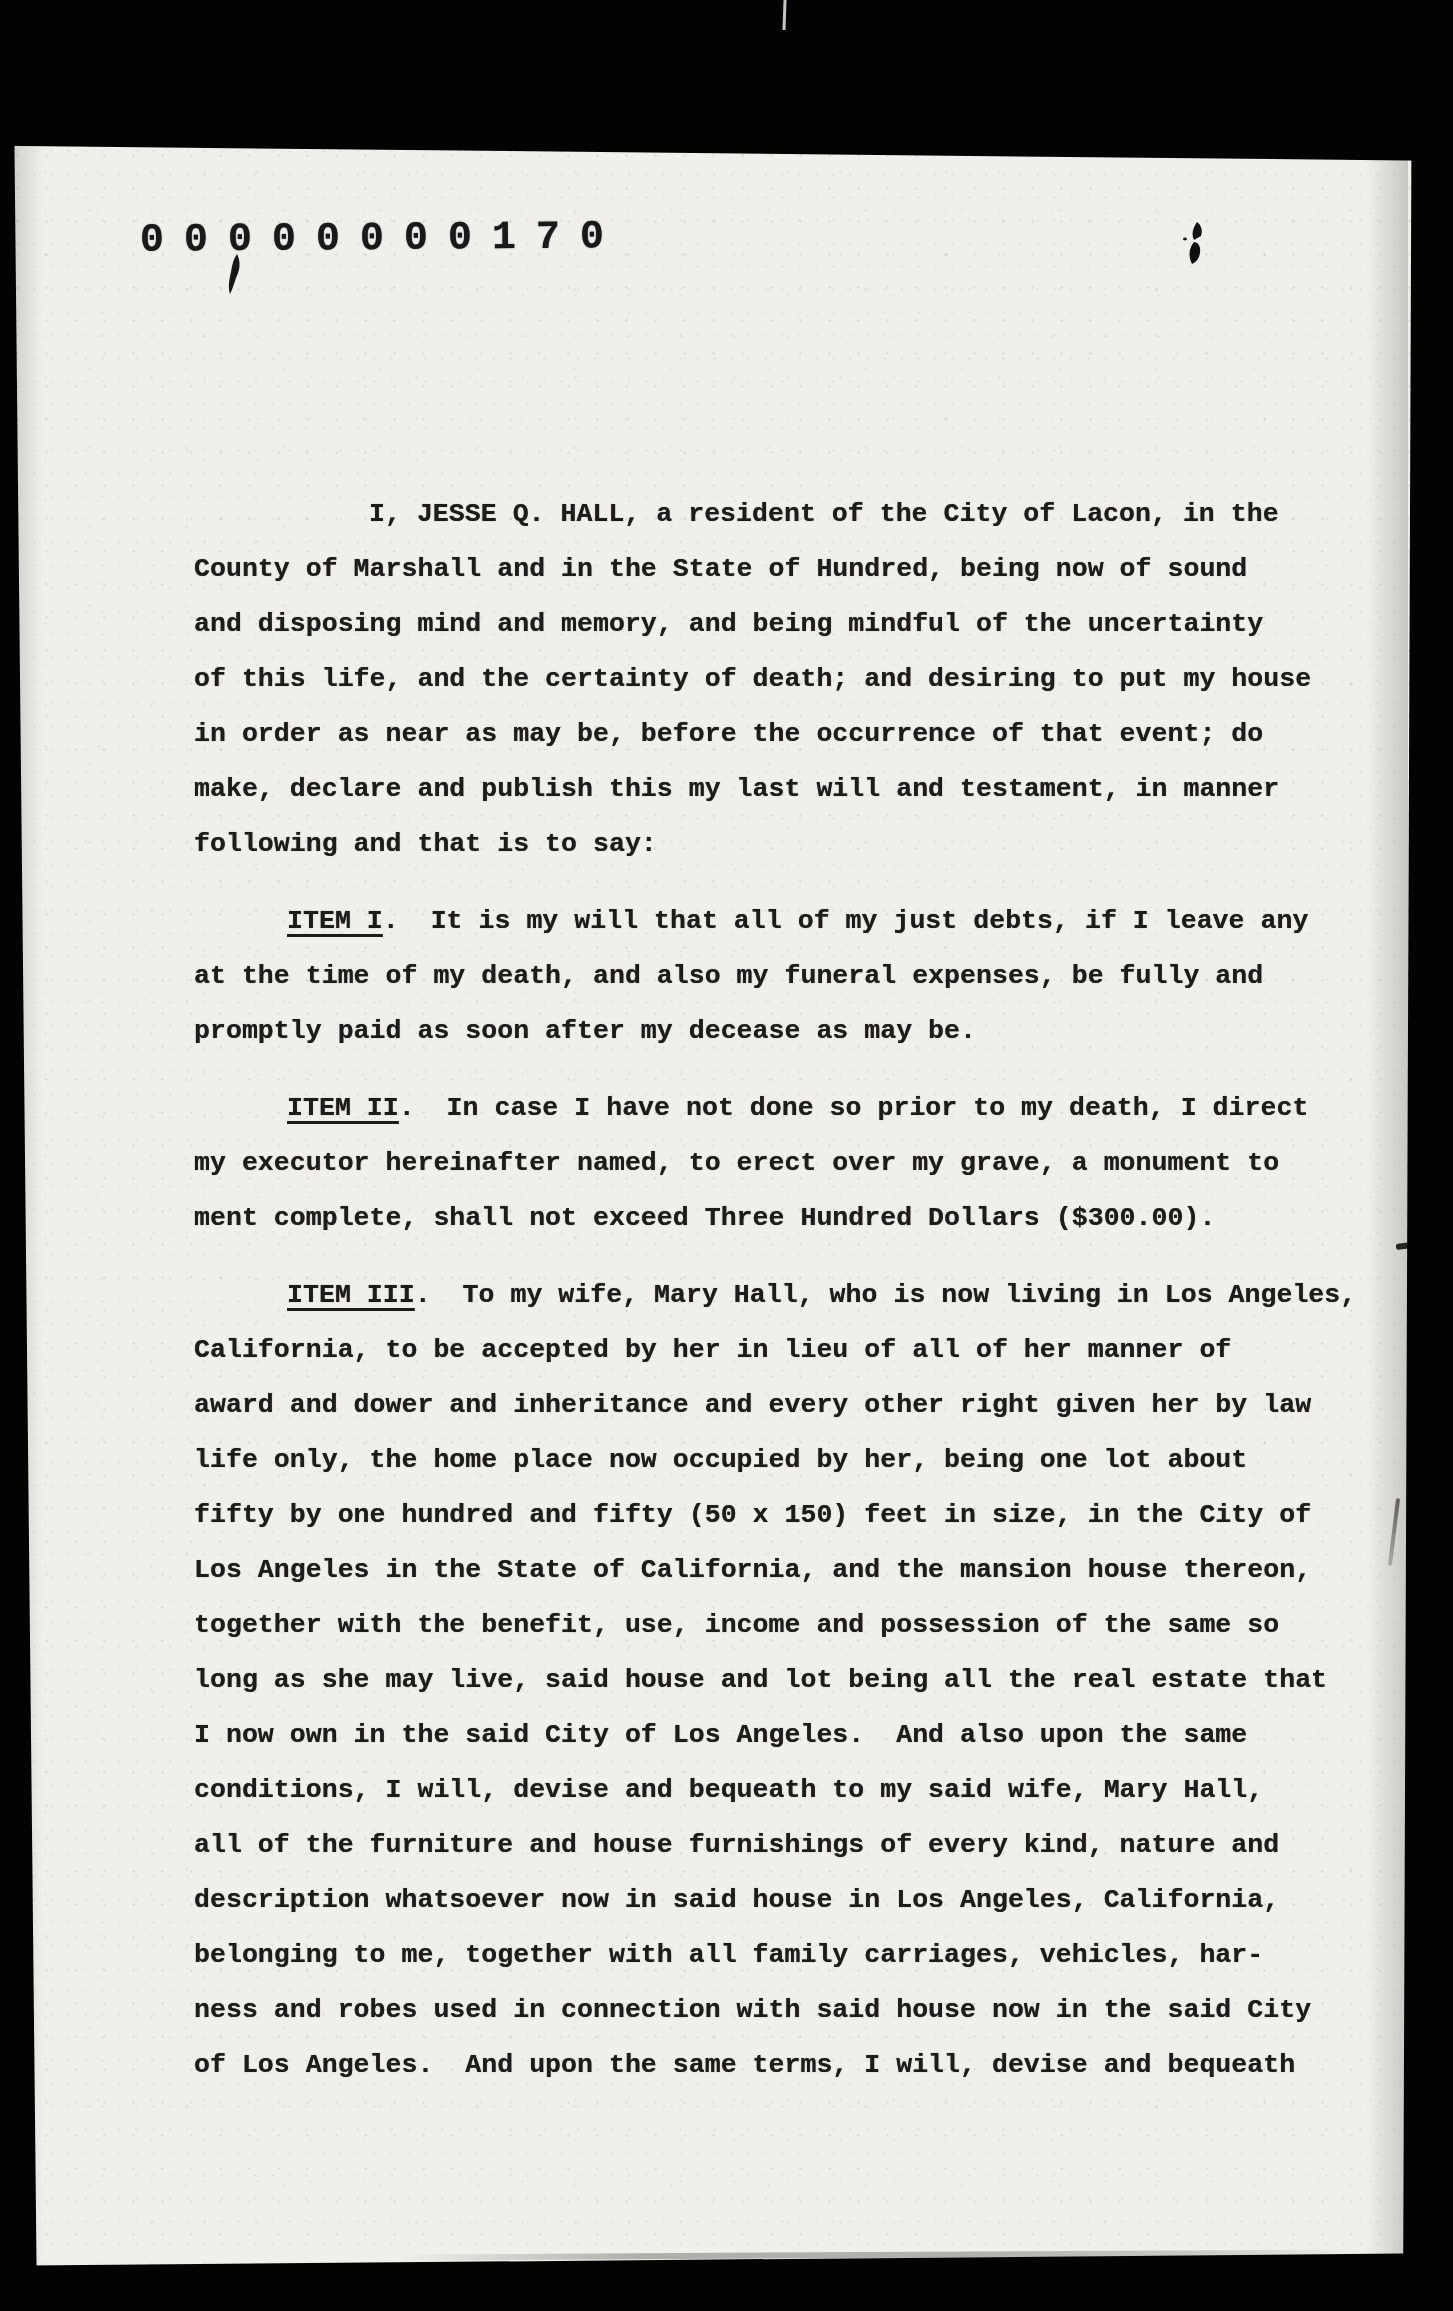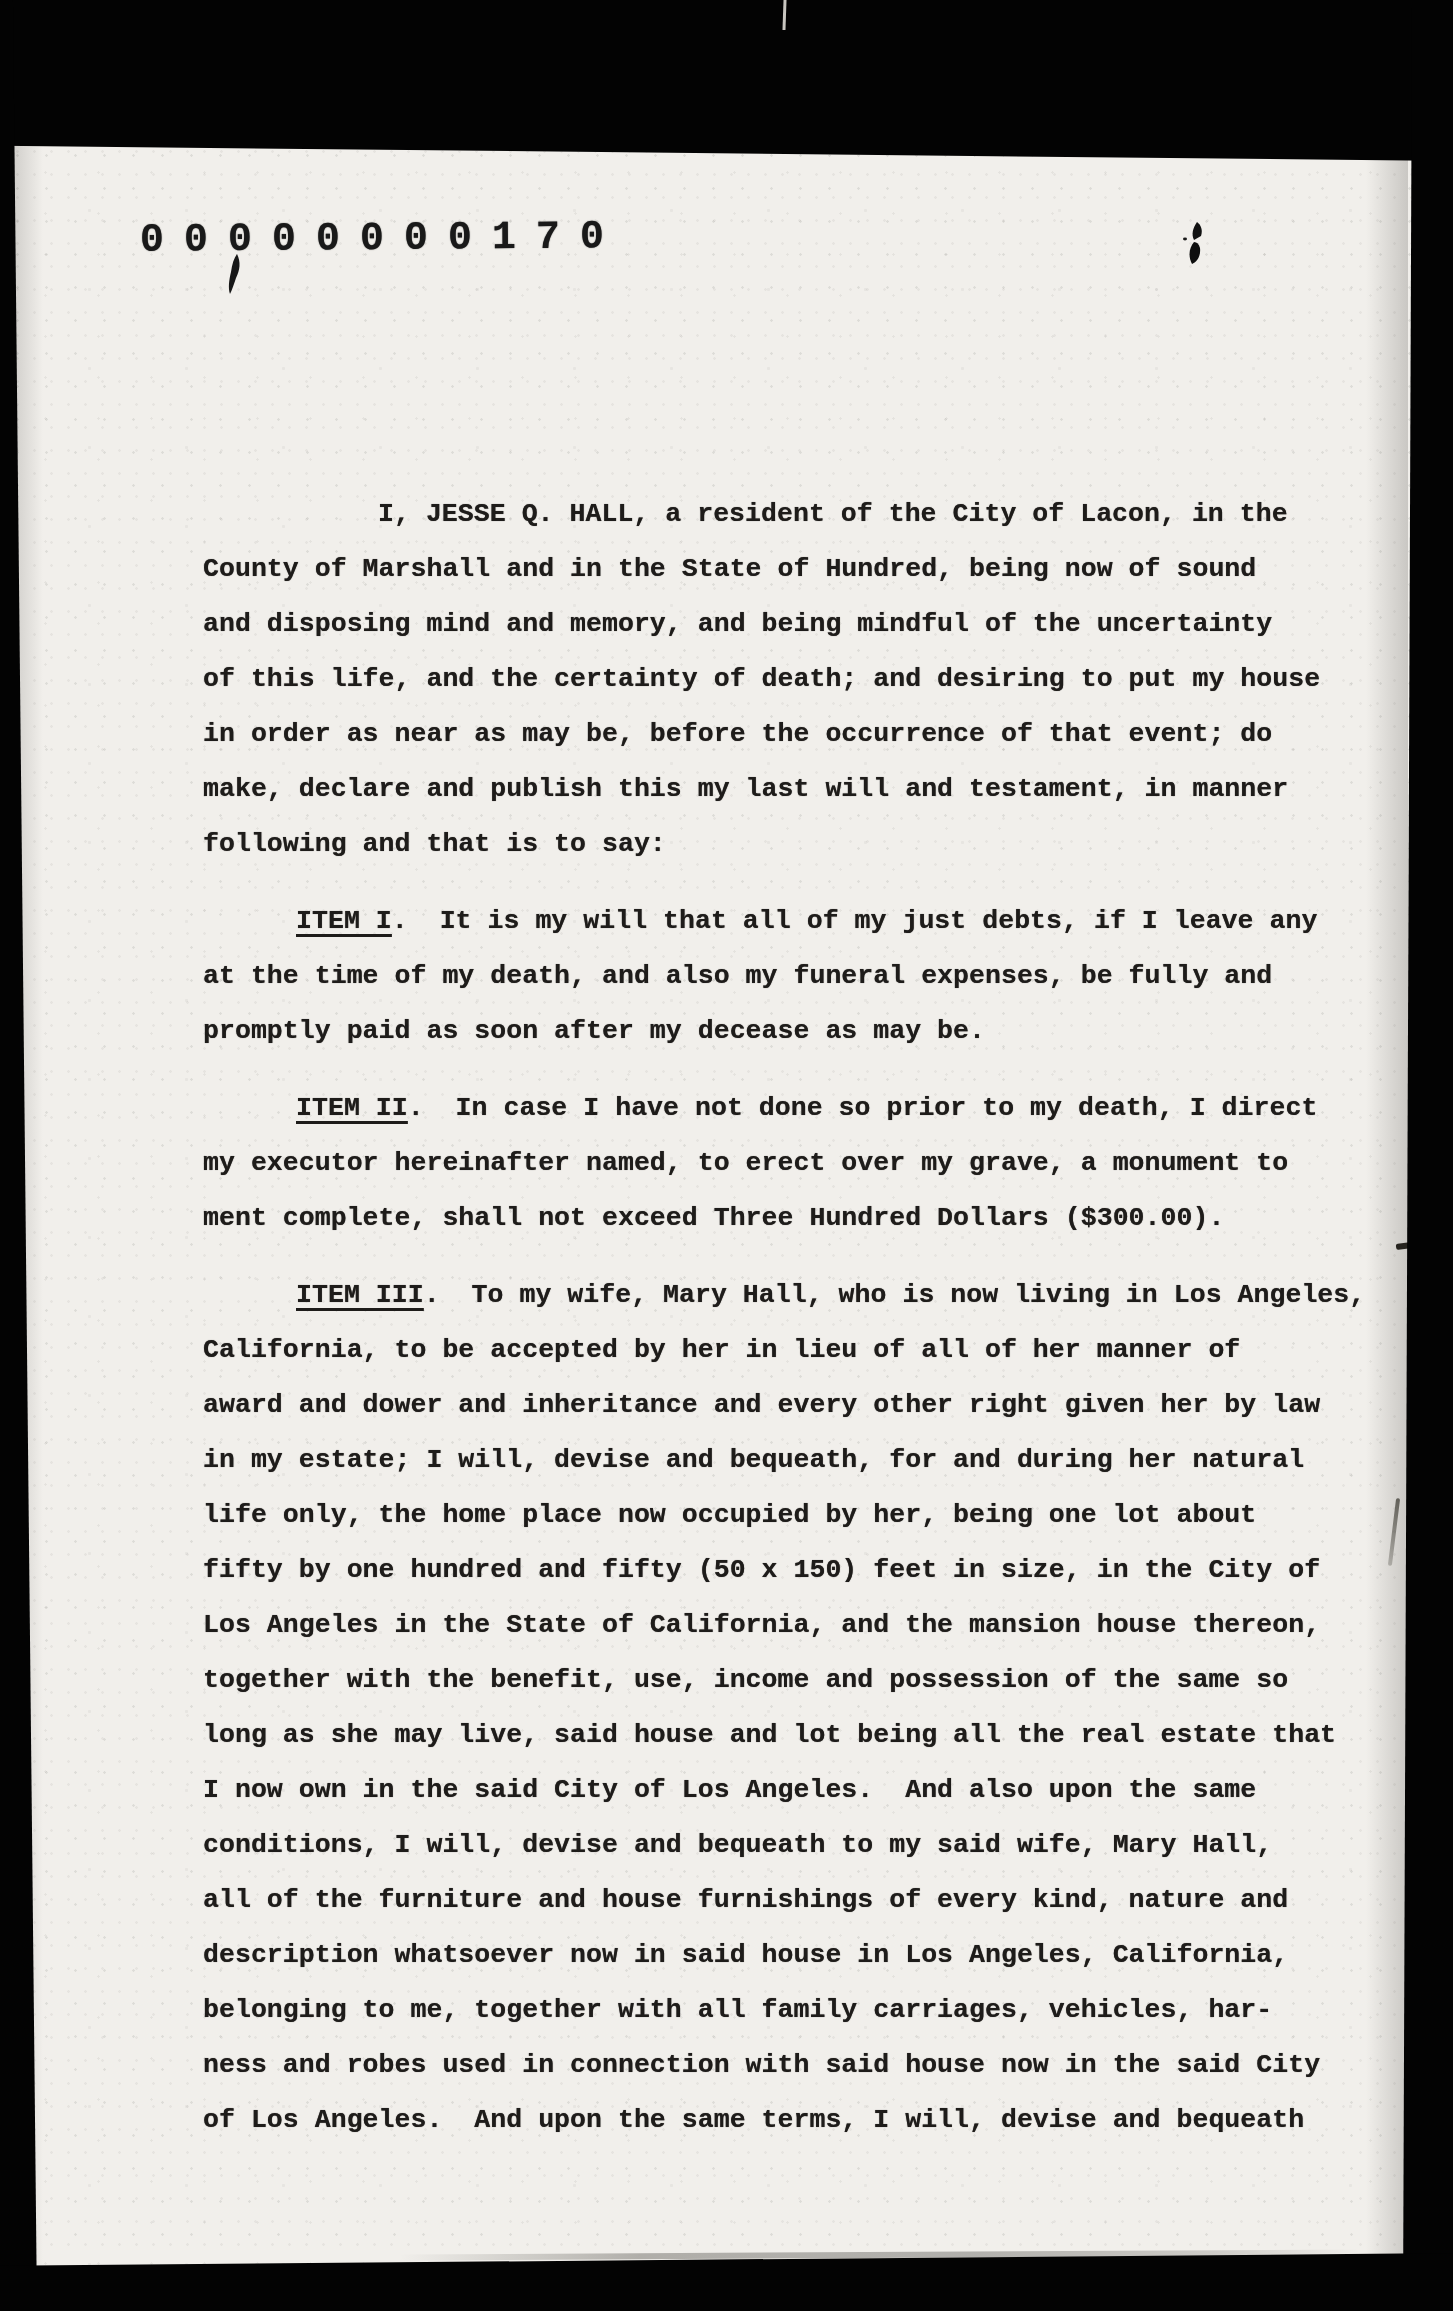--- a/index.html
+++ b/index.html
@@ -64,21 +64,21 @@
     background:linear-gradient(to bottom, rgba(60,58,50,.75), rgba(90,88,80,.35));
     border-radius:3px;transform:rotate(7deg);
   }
   .bottom-smudge{
     position:absolute;z-index:3;left:400px;top:2252px;width:960px;height:6px;
     background:linear-gradient(to right, transparent, rgba(70,68,62,.38) 25%, rgba(45,44,40,.32) 60%, rgba(70,68,62,.2) 85%, transparent);
     transform:rotate(-0.3deg);
   }
   
   .text-block{
-    position:absolute;z-index:4;left:203px;top:487px;width:1200px;
+    position:absolute;z-index:4;left:194px;top:487px;width:1200px;
     font-size:26.6px;line-height:55px;font-weight:700;color:#1e1c1a;
     text-shadow:0 0 .8px rgba(25,22,20,.75);
   }
   .para{margin:0;}
   .para.item{margin-top:22px;}
   .line{white-space:pre;height:55px;}
   .para.open .line.first{padding-left:175px;}
   .para.item .line.first{padding-left:93px;}
   .heading-word{
     text-decoration:underline;
@@ -131,21 +131,20 @@
     </div>
     <div class="para item">
       <div class="line first"><span class="heading-word">ITEM II</span><span class="heading-dot">.</span><span>In case I have not done so prior to my death, I direct</span></div>
       <div class="line"><span>my executor hereinafter named, to erect over my grave, a monument to</span></div>
       <div class="line"><span>ment complete, shall not exceed Three Hundred Dollars ($300.00).</span></div>
     </div>
     <div class="para item">
       <div class="line first"><span class="heading-word">ITEM III</span><span class="heading-dot">.</span><span>To my wife, Mary Hall, who is now living in Los Angeles,</span></div>
       <div class="line"><span>California, to be accepted by her in lieu of all of her manner of</span></div>
       <div class="line"><span>award and dower and inheritance and every other right given her by law</span></div>
-      <div class="line"><span>in my estate; I will, devise and bequeath, for and during her natural</span></div>
       <div class="line"><span>life only, the home place now occupied by her, being one lot about</span></div>
       <div class="line"><span>fifty by one hundred and fifty (50 x 150) feet in size, in the City of</span></div>
       <div class="line"><span>Los Angeles in the State of California, and the mansion house thereon,</span></div>
       <div class="line"><span>together with the benefit, use, income and possession of the same so</span></div>
       <div class="line"><span>long as she may live, said house and lot being all the real estate that</span></div>
       <div class="line"><span>I now own in the said City of Los Angeles.  And also upon the same</span></div>
       <div class="line"><span>conditions, I will, devise and bequeath to my said wife, Mary Hall,</span></div>
       <div class="line"><span>all of the furniture and house furnishings of every kind, nature and</span></div>
       <div class="line"><span>description whatsoever now in said house in Los Angeles, California,</span></div>
       <div class="line"><span>belonging to me, together with all family carriages, vehicles, har-</span></div>

